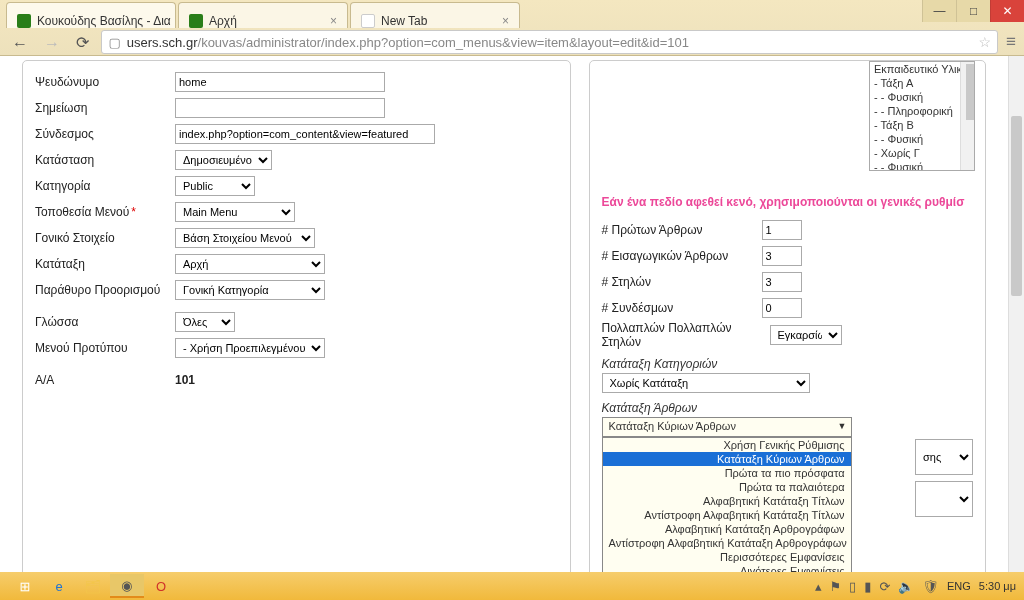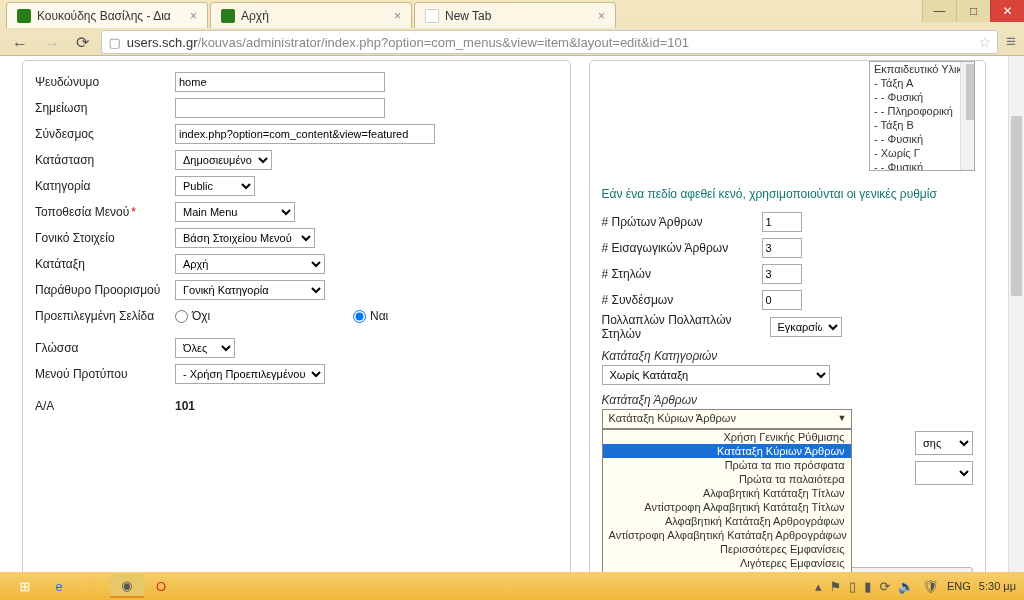--- a/index.html
+++ b/index.html
@@ -1,19 +1,19 @@
 <!DOCTYPE html>
 <html><head>
 <meta charset="utf-8">
 <style>
   * { box-sizing: border-box; margin: 0; padding: 0; font-family: Arial, sans-serif; }
   body { overflow: hidden; background: #fff; }
   .chrome-top { background: linear-gradient(#f4e7c0,#ede1bc); height: 56px; border-bottom: 1px solid #c8ba8f; }
   .tab-row { display:flex; align-items:flex-end; height:28px; padding-left:6px; }
-  .tab { display:flex; align-items:center; gap:6px; background:#fbf6e6; border:1px solid #c8ba8f; border-bottom:none; border-radius:4px 4px 0 0; height:26px; padding:0 10px; font-size:12px; color:#333; margin-right:2px; width:202px; white-space:nowrap; overflow:hidden; }
+  .tab { display:flex; align-items:flex-end; gap:6px; background:#fbf6e6; border:1px solid #c8ba8f; border-bottom:none; border-radius:4px 4px 0 0; height:26px; padding:0 10px; font-size:12px; color:#333; margin-right:2px; width:170px; white-space:nowrap; overflow:hidden; }
   .tab.active { background:#fdf9ec; }
   .tab .fav { width:14px; height:14px; border-radius:2px; flex-shrink:0; }
   .tab .close { margin-left:auto; font-size:12px; color:#888; }
   .win-controls { position:absolute; top:0; right:0; display:flex; }
   .win-btn { width:34px; height:22px; background:#e7d9a8; color:#444; font-size:12px; text-align:center; line-height:22px; border-left:1px solid rgba(0,0,0,.1); }
   .win-btn.close { background:#d9433b; color:#fff; }
   .addr-row { display:flex; align-items:center; height:28px; gap:8px; padding:0 8px; }
   .nav-btn { color:#555; font-size:16px; padding:0 4px; }
   .addr-bar { flex:1; height:24px; background:#fff; border:1px solid #c9c9c9; border-radius:3px; display:flex; align-items:center; padding:0 6px; font-size:13px; color:#333; }
   .addr-bar .path { color:#888; }
@@ -36,43 +36,43 @@
   .panel.left .field-row label { font-size:12px; }
   input.text, select.sel { font-size:11px; border:1px solid #aaa; background:#fff; padding:1px 3px; height:20px; }
   input.text { width:210px; }
   .wide { width:260px !important; }
   .tiny { width:40px !important; }
   .req { color:#d00; font-size:12px; margin-left:2px; }
 
   .radio-set { display:flex; gap:38px; align-items:center; font-size:12px; }
   .radio-set input { margin-right:4px; vertical-align:middle; }
 
-  .right .note { font-size:12px; font-weight:normal; color:#0f766e; margin:4px 0 8px; white-space:nowrap; }
+  .right .note { font-size:12px; font-weight:bold; color:#ec4899; margin:12px 0 8px; white-space:nowrap; }
   .right .field-row label { width:160px; }
   .right .sublabel { font-size:12px; color:#333; margin:8px 0 2px;font-style:italic; }
-  .right select.full { width:228px; }
+  .right select.full { width:208px; }
 
   .cat-listbox { position:absolute; top:0; right:10px; width:106px; height:110px; border:1px solid #aaa; background:#fff; font-size:11px; color:#333; overflow:hidden; }
   .cat-listbox div { padding:1px 4px; white-space:nowrap; }
   .cat-listbox .lb-scroll { position:absolute; right:0; top:0; bottom:0; width:14px; background:#f1f1f1; border-left:1px solid #ddd; }
   .cat-listbox .lb-scroll .th { background:#c9c9c9; height:56px; margin:1px; }
 
   .accordion { margin-top:6px; }
   .acc-h { border:1px solid #b8b8b8; border-radius:3px; background:#f3f3f3; padding:4px 8px; font-size:12px; color:#0a4e8c; font-weight:bold; display:flex; align-items:center; gap:4px; margin-top:4px; }
   .acc-h .tri { color:#0a4e8c; font-size:11px; }
 
   .dropdown-open { position:absolute; left:0; top:0; width:250px; }
   .dropdown-open .dd-sel { height:20px; border:1px solid #888; background:#fffef1; font-size:11px; padding:2px 18px 2px 6px; color:#333; position:relative; }
   .dropdown-open .dd-sel::after { content:"▼"; position:absolute; right:4px; top:3px; font-size:9px; }
   .dropdown-open .dd-list { border:1px solid #888; background:#fffef1; font-size:11px; color:#333; }
   .dropdown-open .dd-list div { padding:1px 6px; white-space:nowrap; overflow:hidden;text-align:right; }
   .dropdown-open .dd-list div.hl { background:#1a6fd6; color:#fff; }
 
   .floater-right { position:absolute; right:0; display:flex; flex-direction:column; gap:6px; top:22px;}
-  .floater-right select { width:58px; height:24px; font-size:11px; }
+  .floater-right select { width:58px; height:36px; font-size:11px; }
   .dd-area { position:relative; height:152px; }
 
   .taskbar { position:absolute; left:0; right:0; bottom:0; height:28px; background:linear-gradient(#f6cd6c,#f1b93b); display:flex; align-items:center; padding:0 8px; font-size:11px; color:#333; }
   .taskbar .tbtn { width:34px; height:24px; display:flex; align-items:center; justify-content:center; color:#444; }
   .taskbar .tbtn.active { background:#e8c768; border-bottom:2px solid #e38b1a; }
   .taskbar .right { margin-left:auto; display:flex; align-items:center; gap:8px; }
   .tb-icon { font-size:13px; color:#555; }
 </style>
 </head>
 <body>
@@ -147,27 +147,20 @@
             <select class="sel" style="width:140px"><option>Βάση Στοιχείου Μενού</option></select>
           </div>
     <div class="field-row">
             <label>Κατάταξη</label>
             <select class="sel" style="width:150px"><option>Αρχή</option></select>
           </div>
     <div class="field-row">
             <label>Παράθυρο Προορισμού</label>
             <select class="sel" style="width:150px"><option>Γονική Κατηγορία</option></select>
           </div>
-    <div class="field-row">
-            <label>Προεπιλεγμένη Σελίδα</label>
-      <div class="radio-set">
-        <label><input type="radio" style=""><span>Όχι</span></label>
-        <label><input type="radio" checked="" style=""><span>Ναι</span></label>
-      </div>
-    </div>
     <div class="field-row" style="margin-top:6px">
             <label>Γλώσσα</label>
             <select class="sel" style="width:60px"><option>Όλες</option></select>
           </div>
     <div class="field-row">
             <label>Μενού Προτύπου</label>
             <select class="sel" style="width:150px"><option>- Χρήση Προεπιλεγμένου -</option></select>
           </div>
     <div class="field-row" style="margin-top:6px">
             <label>Α/Α</label>

